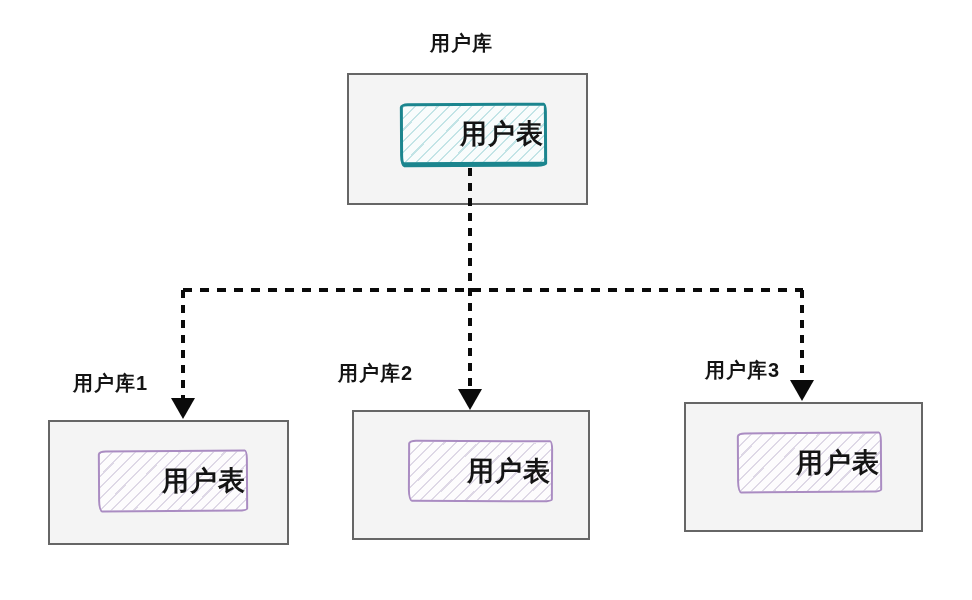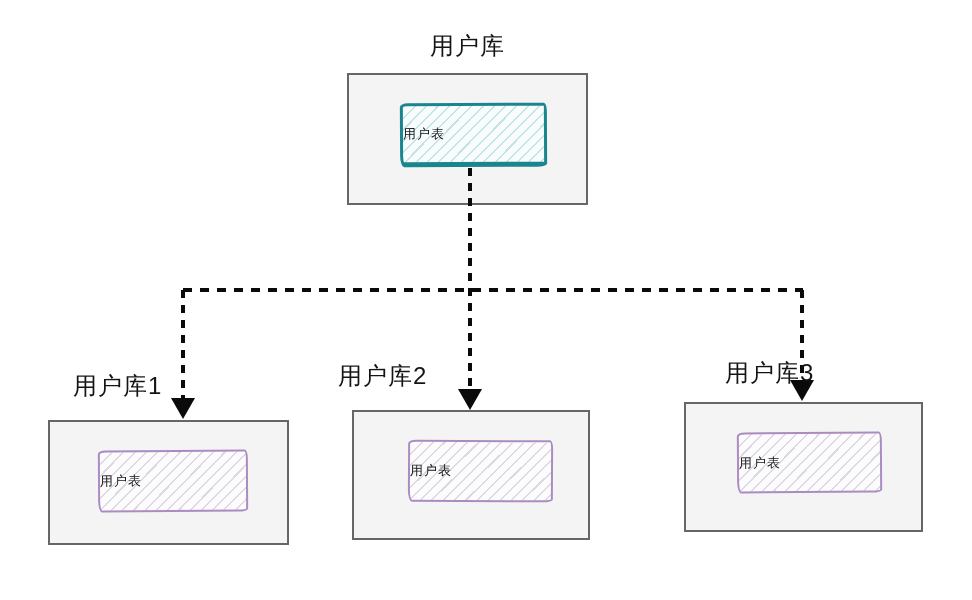--- a/index.html
+++ b/index.html
@@ -12,42 +12,42 @@
     position: relative;
     width: 972px;
     height: 600px;
     background: #ffffff;
     overflow: hidden;
     color: #111;
   }
   
   .label {
     position: absolute;
-    font-size: 24px;
-    font-weight: 400;
+    font-size: 20px;
+    font-weight: 700;
     color: #141414;
     white-space: nowrap;
     letter-spacing: 1px;
   }
   
   .db-box {
     position: absolute;
     box-sizing: border-box;
     background: var(--db-box-fill, #f4f4f4);
     border: 2px solid var(--db-box-border, #666666);
   }
   
   .table-box {
     position: absolute;
     box-sizing: border-box;
     display: flex;
     align-items: center;
-    justify-content: flex-start;
-    font-size: 13px;
-    font-weight: 400;
+    justify-content: flex-end;
+    font-size: 27px;
+    font-weight: 700;
     letter-spacing: 1px;
     color: #141414;
     border-radius: 8px 3px 10px 4px / 4px 9px 3px 12px;
   }
   .table-box.teal {
     border: 3px solid var(--source-table-border, #1b858e);
     border-bottom-width: 5px;
     transform: rotate(-0.3deg);
     background:
       repeating-linear-gradient(135deg,
@@ -117,20 +117,20 @@
     </div>
   </div>
 
   <div class="label" style="left:338px; top:360px;">用户库2</div>
   <div class="db-box" style="left:352px; top:410px; width:238px; height:130px;">
     <div class="table-box purple" style="left:54px; top:28px; width:145px; height:62px;">
       <span>用户表</span>
     </div>
   </div>
 
-  <div class="label" style="left:705px; top:357px;margin-left:20px;">用户库3</div>
+  <div class="label" style="left:705px; top:357px;">用户库3</div>
   <div class="db-box" style="left:684px; top:402px; width:239px; height:130px;">
     <div class="table-box purple tilt-l" style="left:51px; top:28px; width:145px; height:61px;">
       <span>用户表</span>
     </div>
   </div>
 
 </div>
 
 </body></html>

